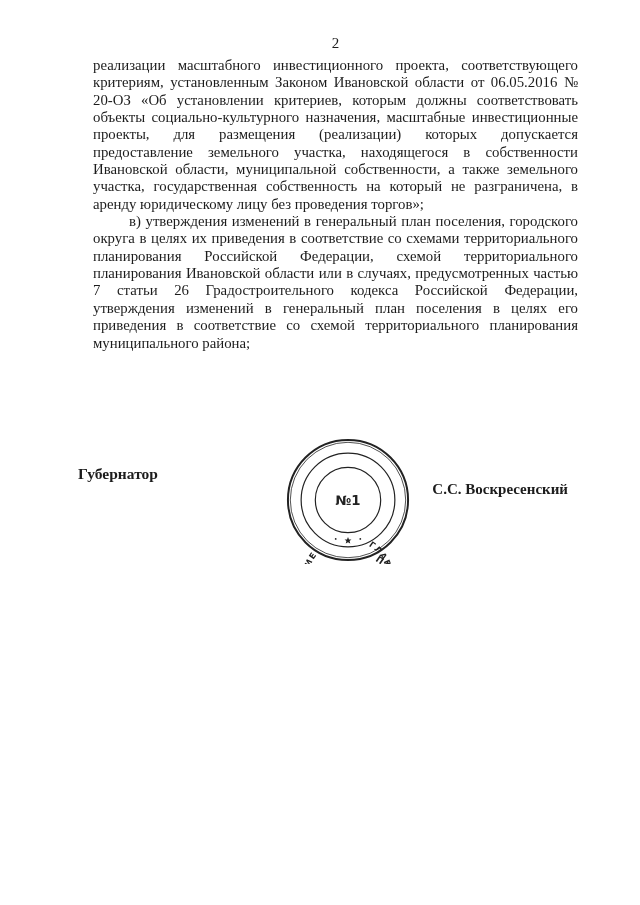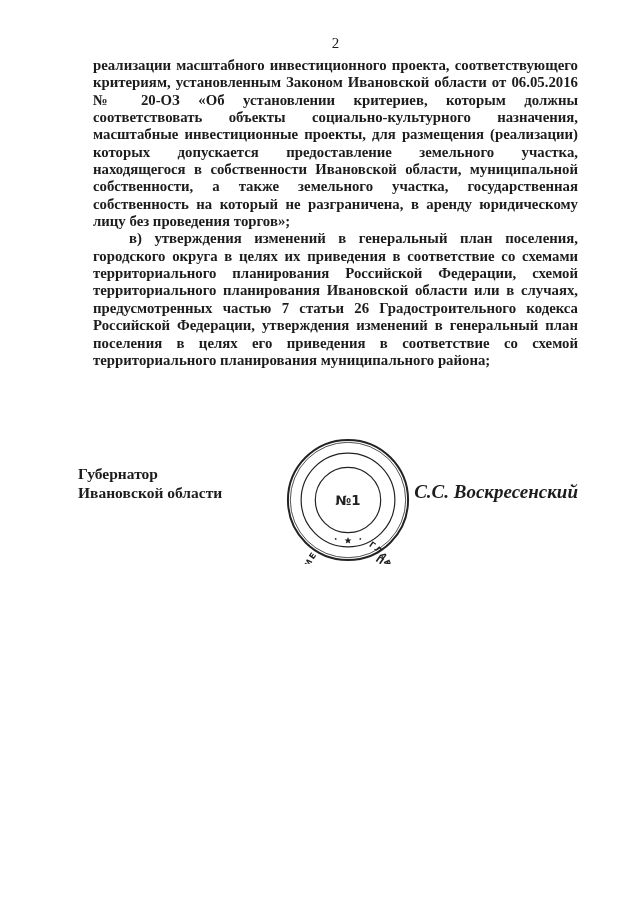--- a/index.html
+++ b/index.html
@@ -36,42 +36,40 @@
     left: 93px;
     width: 485px;
     font-size: 14.8px;
     line-height: 17.35px;
     text-align: justify;
     text-justify: inter-word;
   }
   .body-text p {
     margin: 0;
     text-indent: 36px;
-    font-weight: bold;
   }
   .body-text p.continuation {
     text-indent: 0;
   }
   .sig-title {
     position: absolute;
     left: 78px;
     top: 465px;
     font-weight: bold;
     font-size: 15.5px;
     line-height: 18.5px;
     white-space: nowrap;
   }
   .sig-name {
     position: absolute;
     top: 481px;
-    right: 62px;
+    right: 72px;
     font-weight: bold;
-    font-size: 19px;
+    font-size: 15px;
     white-space: nowrap;
-    font-style: italic;
   }
   .stamp {
     position: absolute;
     left: 284px;
     top: 436px;
     width: 128px;
     height: 128px;
   }
   .stamp circle {
     fill: none;
@@ -100,21 +98,20 @@
 
   <div class="page-number">2</div>
 
   <div class="body-text">
     <p class="continuation">реализации масштабного инвестиционного проекта, соответствующего критериям, установленным Законом Ивановской области от 06.05.2016 № 20-ОЗ «Об установлении критериев, которым должны соответствовать объекты социально-культурного назначения, масштабные инвестиционные проекты, для размещения (реализации) которых допускается предоставление земельного участка, находящегося в собственности Ивановской области, муниципальной собственности, а также земельного участка, государственная собственность на который не разграничена, в аренду юридическому лицу без проведения торгов»;</p>
     <p>в) утверждения изменений в генеральный план поселения, городского округа в целях их приведения в соответствие со схемами территориального планирования Российской Федерации, схемой территориального планирования Ивановской области или в случаях, предусмотренных частью 7 статьи 26 Градостроительного кодекса Российской Федерации, утверждения изменений в генеральный план поселения в целях его приведения в соответствие со схемой территориального планирования муниципального района;</p>
   </div>
 
   <div class="sig-title">
     <div>Губернатор</div>
-    <div>Ивановской области</div>
   </div>
 
   <svg class="stamp" viewBox="0 0 130 130" aria-hidden="true">
     <defs>
       <path id="outerTextPath" d="M 65 119 A 54 54 0 1 1 64.9 119"></path>
       <path id="innerTextPath" d="M 65 105.8 A 40.8 40.8 0 1 1 64.9 105.8"></path>
     </defs>
 
     <circle cx="65" cy="65" r="61" stroke-width="2"></circle>
     <circle cx="65" cy="65" r="58.6" stroke-width="0.8"></circle>

